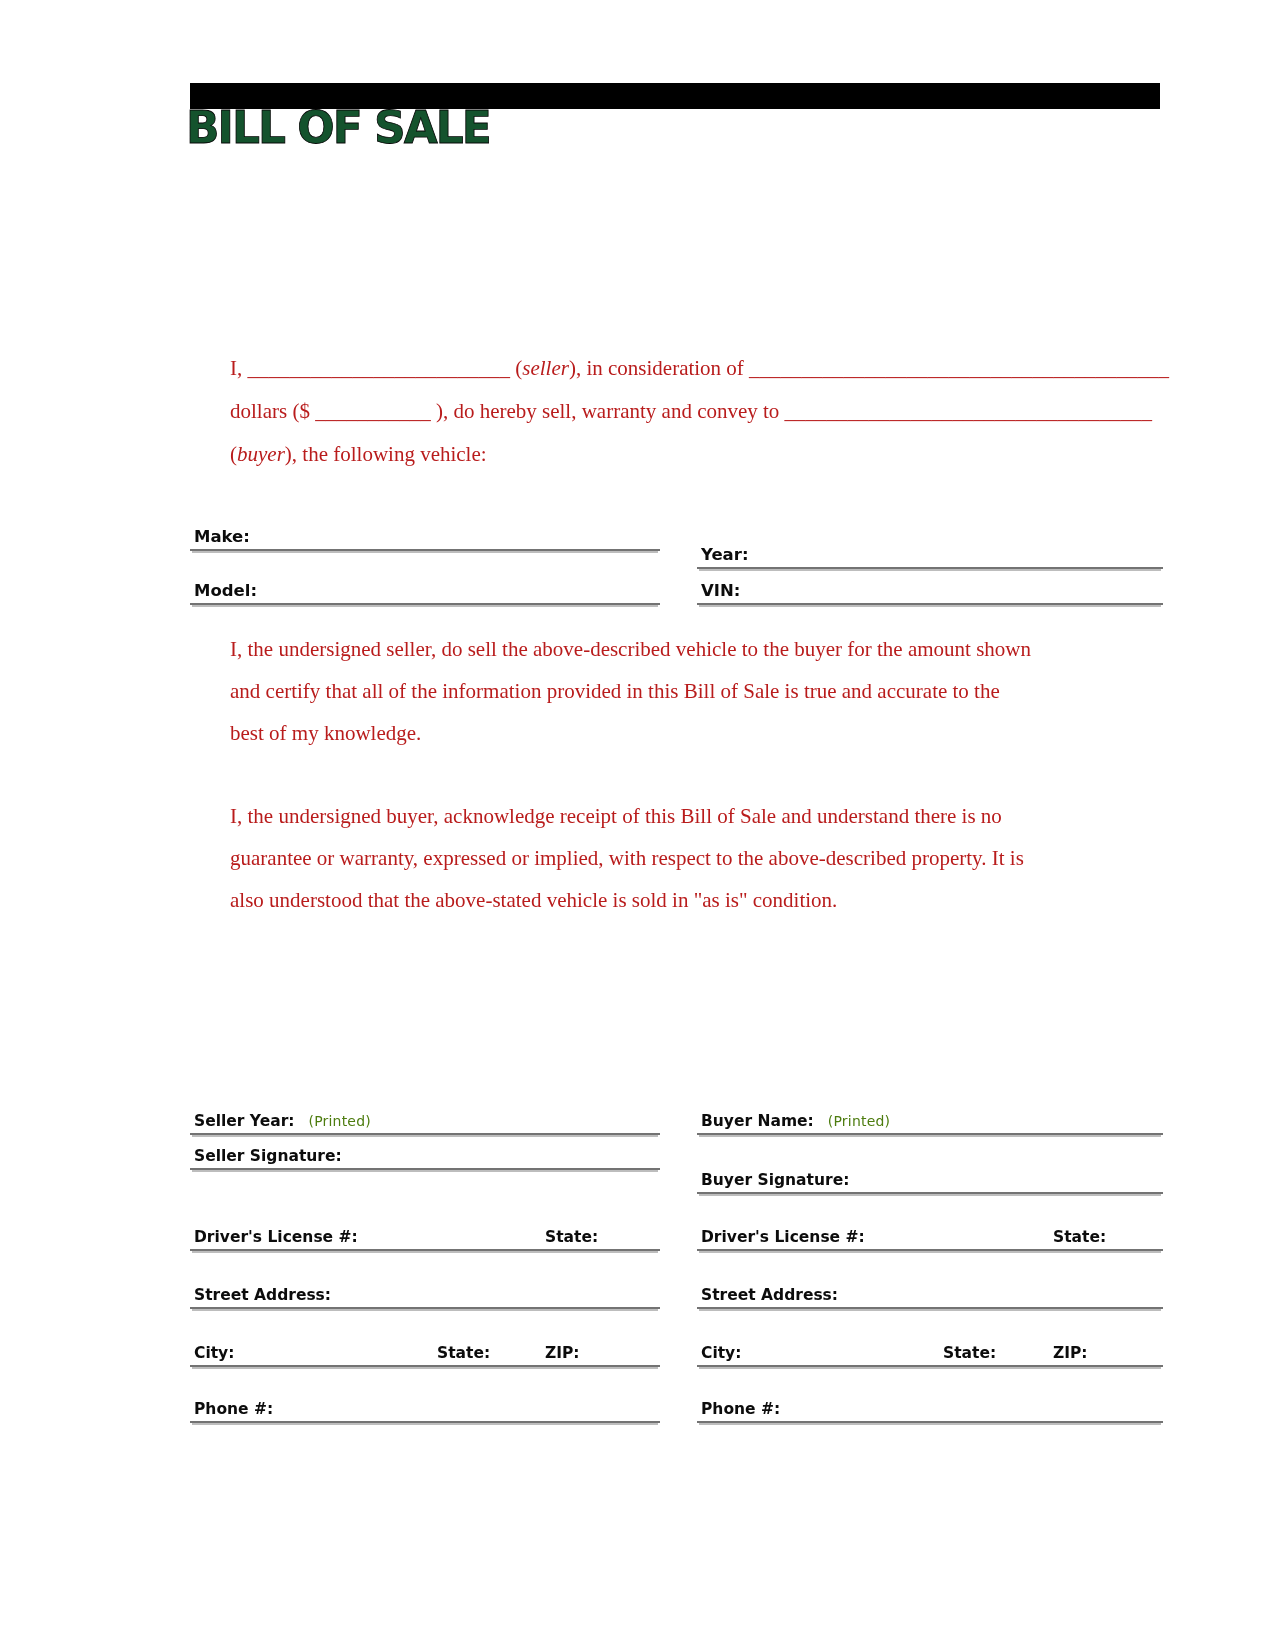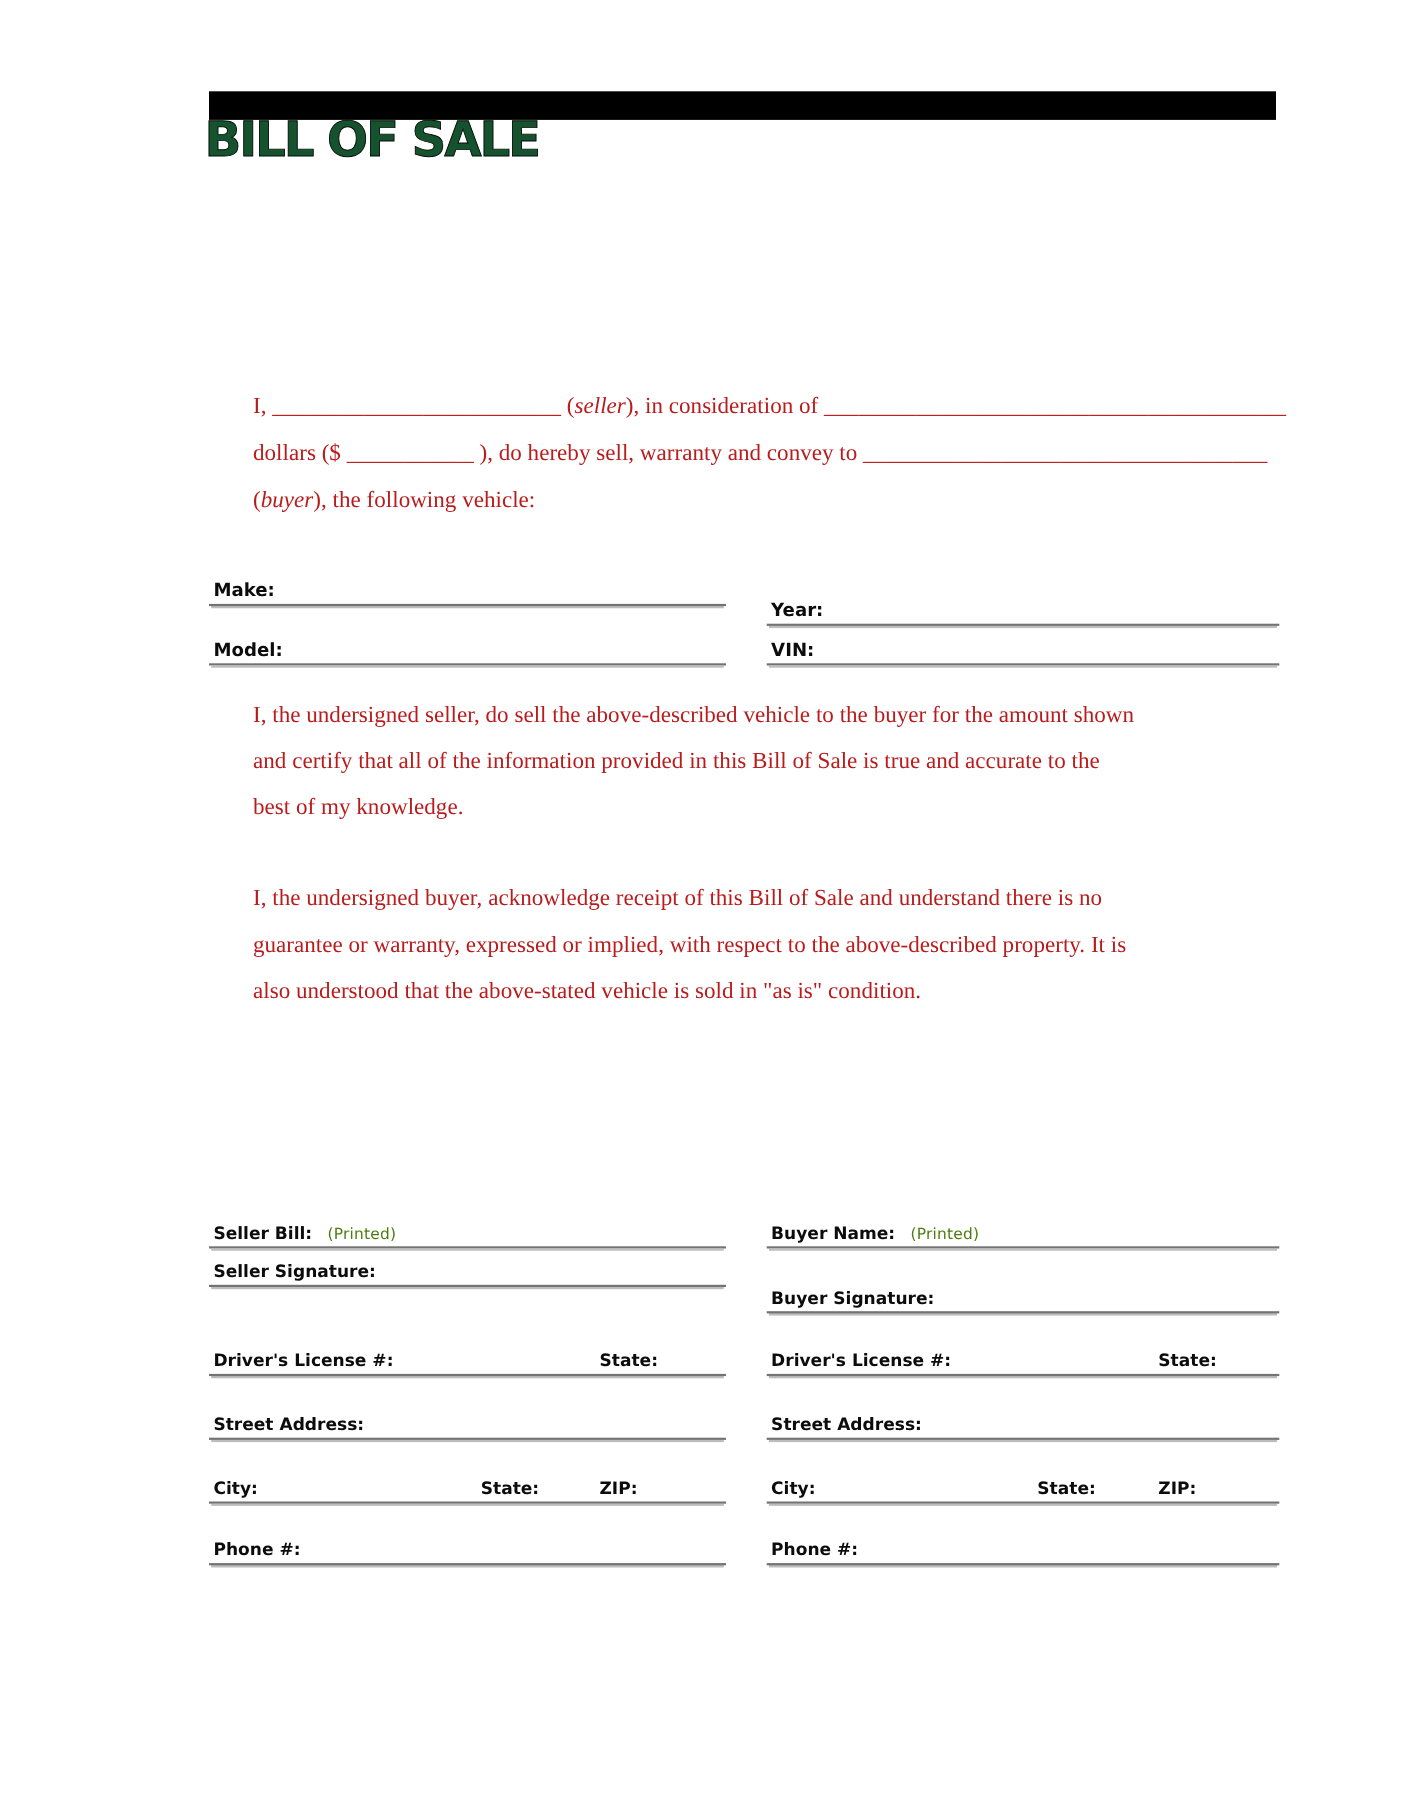--- a/index.html
+++ b/index.html
@@ -88,21 +88,21 @@
   </div>
 
   <div class="serif-block ack">
     <span class="tline">I, the undersigned buyer, acknowledge receipt of this Bill of Sale and understand there is no</span>
     <span class="tline">guarantee or warranty, expressed or implied, with respect to the above-described property. It is</span>
     <span class="tline">also understood that the above-stated vehicle is sold in "as is" condition.</span>
   </div>
 
 
   <div class="field-row col-left" style="top:1105px;">
-    <span class="flabel slabel"><span>Seller Bill:</span><span class="printed-note">(Printed)</span></span>
+    <span class="flabel slabel"><span>Seller Year:</span><span class="printed-note">(Printed)</span></span>
   </div>
   <div class="field-row col-left" style="top:1140px;">
     <span class="flabel slabel">Seller Signature:</span>
   </div>
   <div class="field-row col-left" style="top:1221px;">
     <span class="flabel slabel">Driver's License #:</span>
     <span class="flabel slabel sub" style="left:355px;">State:</span>
   </div>
   <div class="field-row col-left" style="top:1279px;">
     <span class="flabel slabel">Street Address:</span>

